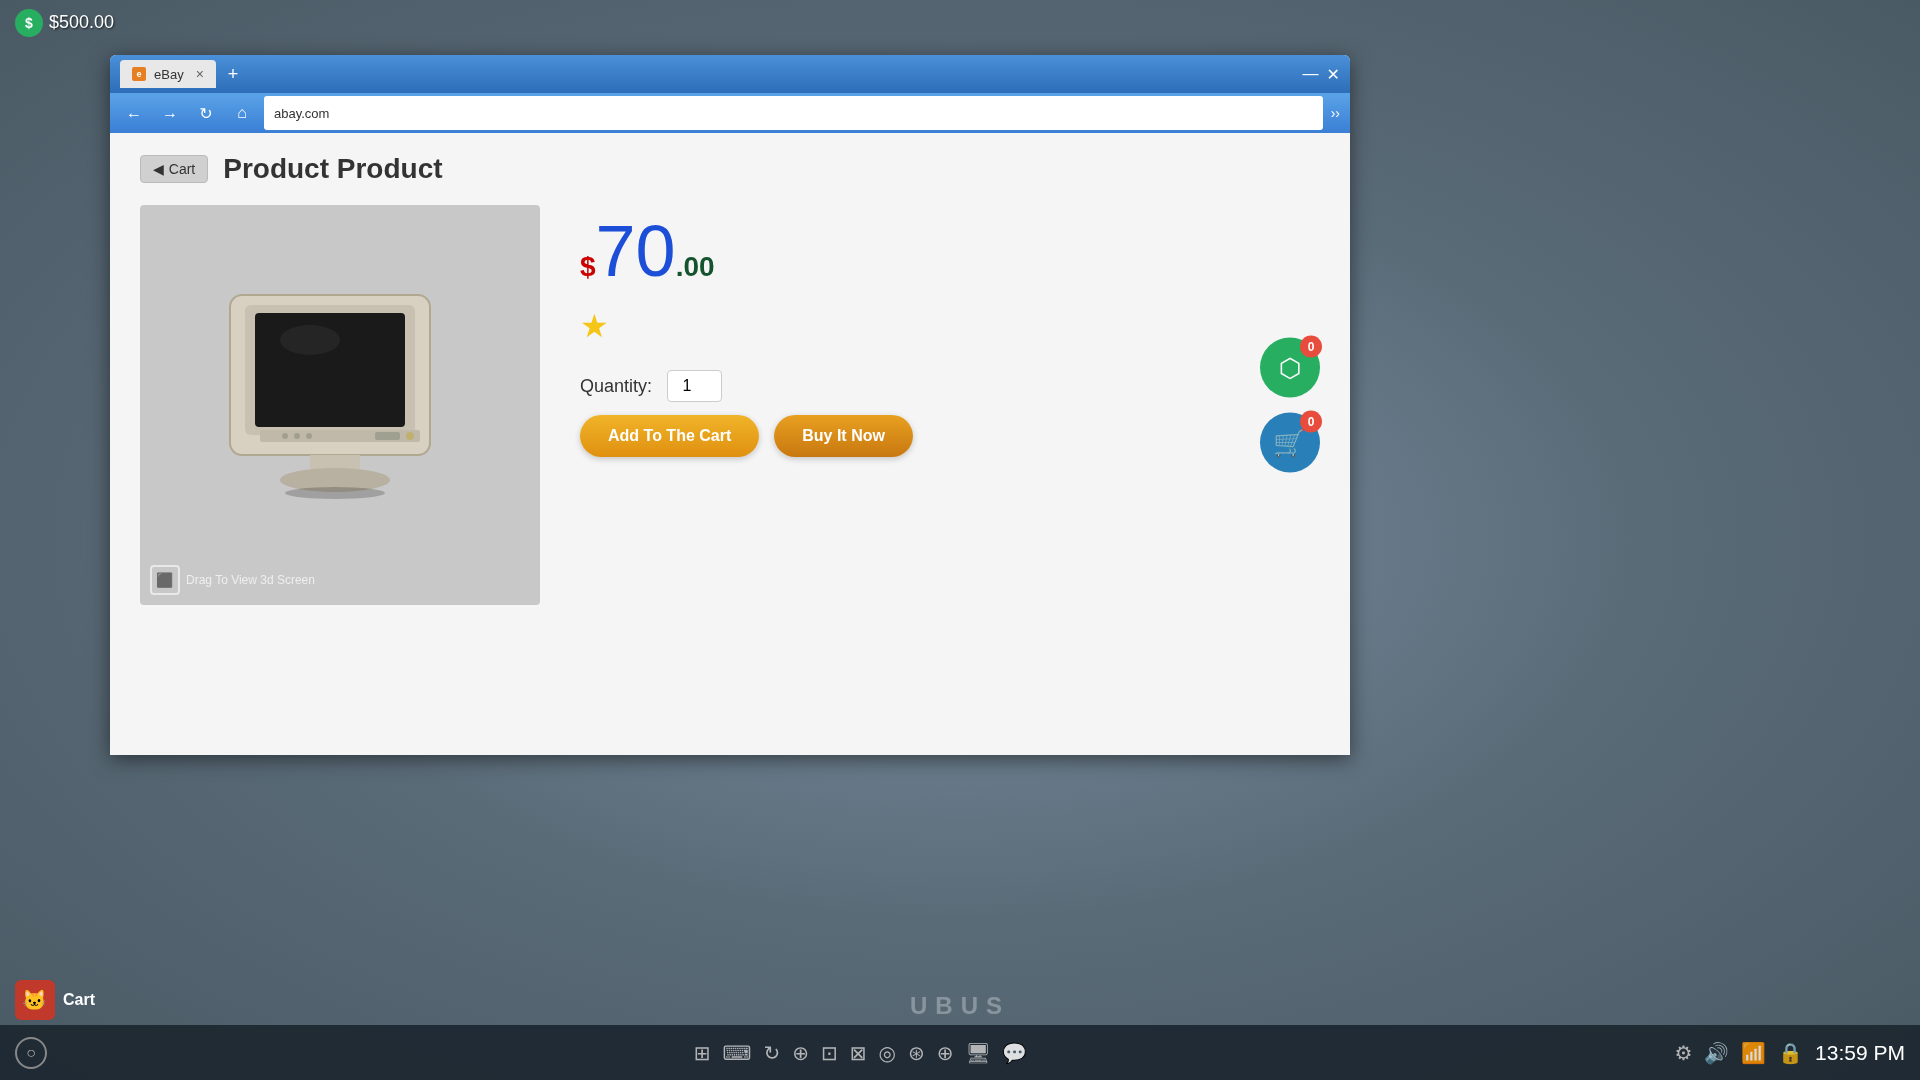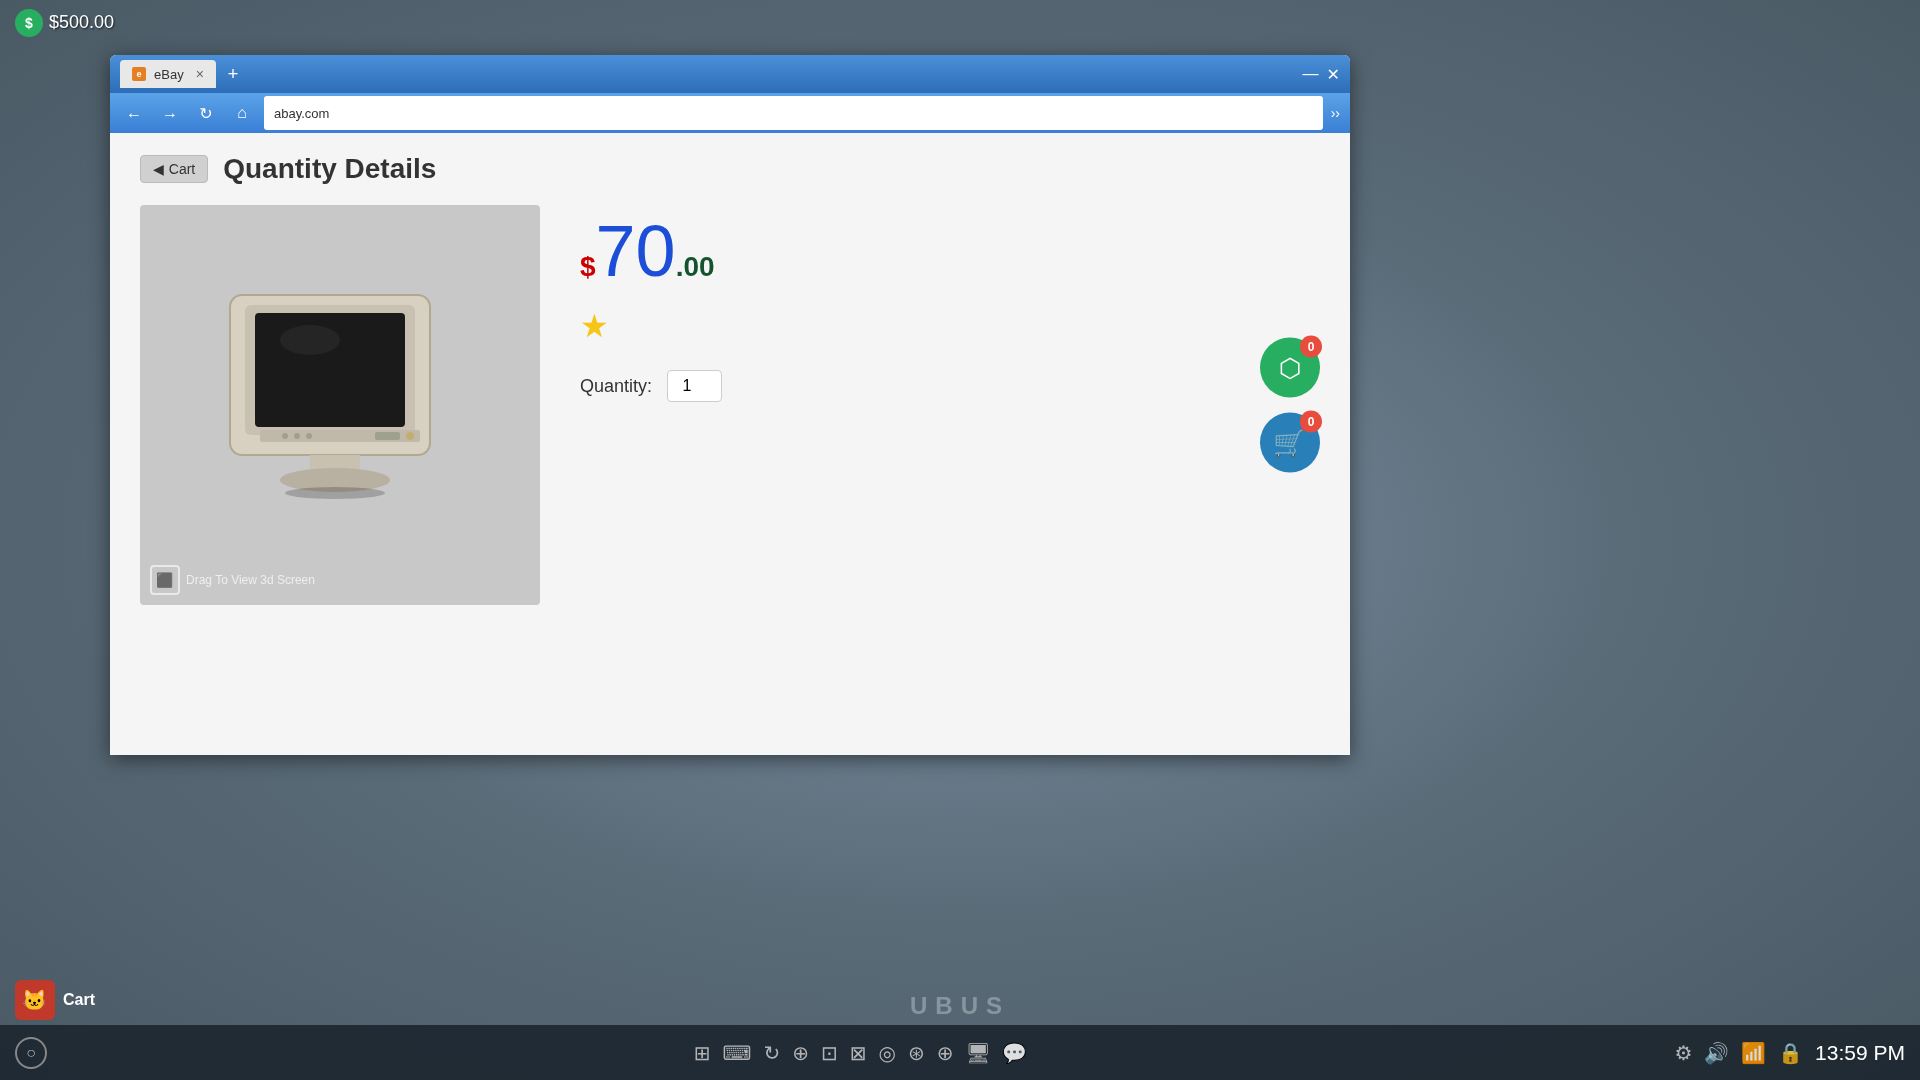--- a/index.html
+++ b/index.html
@@ -547,21 +547,21 @@
       <input class="address-bar" type="text" value="abay.com" style="">
       <div class="toolbar-right">››</div>
     </div>
 
     <div class="browser-content">
 
       <div class="page-header">
         <button class="back-btn">
           ◀ <span>Cart</span>
         </button>
-        <h1 class="page-title">Quantity Details</h1>
+        <h1 class="page-title">Product Product</h1>
       </div>
 
       <div class="product-layout">
 
         <div class="product-image-container">
           <div class="product-image-inner">
 
             <svg class="crt-monitor" viewBox="0 0 280 260" xmlns="http://www.w3.org/2000/svg">
 
               <rect x="30" y="20" width="200" height="160" rx="12" ry="12" fill="#d8d0c0" stroke="#b0a890" stroke-width="2"></rect>
@@ -601,20 +601,24 @@
             <span class="price-cents">.00</span>
           </div>
 
           <div class="star-rating">★</div>
 
           <div class="quantity-row">
             <label class="quantity-label">Quantity:</label>
             <input class="quantity-input" type="number" min="1" value="1" style="">
           </div>
 
+          <div class="action-buttons">
+            <button class="btn-add-cart">Add To The Cart</button>
+            <button class="btn-buy-now">Buy It Now</button>
+          </div>
         </div>
 
         <div class="floating-buttons">
           <div class="float-btn float-btn-green">
             <div class="float-btn-badge">0</div>
             <span class="float-btn-icon">⬡</span>
           </div>
           <div class="float-btn float-btn-blue">
             <div class="float-btn-badge">0</div>
             <span class="float-btn-icon">🛒</span>

